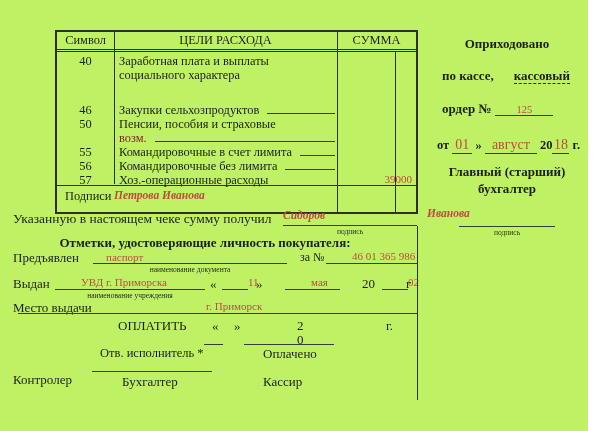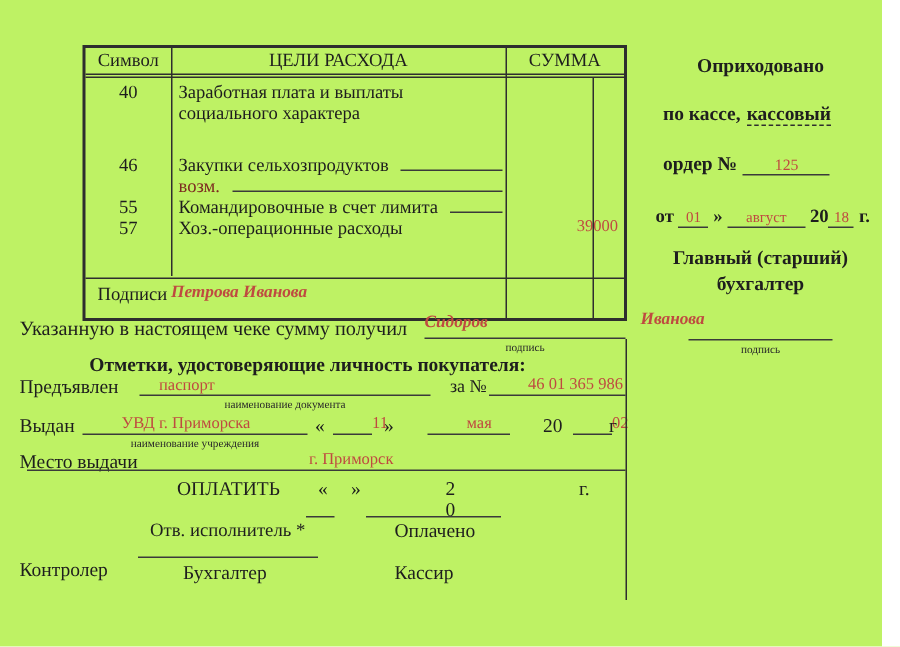--- a/index.html
+++ b/index.html
@@ -31,26 +31,26 @@
   .trail{flex:1;margin:0 2px 3px 8px;border-bottom:1.3px solid #3a3a3a;}
   .vozm{color:#7d2b20;}
   .tsign{position:relative;border-top:1.5px solid #2e2e2e;height:27px;padding:3px 0 0 8px;box-sizing:border-box;}
   .tsign .name{position:absolute;left:57px;width:223px;top:3px;}
 
   
   .rp{position:absolute;left:427px;top:0;width:160px;height:260px;}
   .rp .abs{white-space:nowrap;}
   .rp-posted{top:36px;left:0;width:100%;text-align:center;font-weight:bold;}
   .rp-cash{top:68px;left:15px;font-weight:bold;}
-  .rp-cash .du{border-bottom:1.3px dashed #2e2e2e;margin-left:4px;}
+  .rp-cash .du{border-bottom:1.3px dashed #2e2e2e;margin-left:20px;}
   .rp-order{top:101px;left:15px;font-weight:bold;}
   .rp-order .num{display:inline-block;width:58px;text-align:center;font-weight:normal;
                  font-size:10.5px;color:#bf4a40;border-bottom:1.3px solid #3a3a3a;margin-left:4px;}
   .rp-date{top:137px;left:10px;font-weight:bold;font-size:12.5px;}
-  .rp-date .dv{display:inline-block;text-align:center;font-weight:normal;font-size:10px;
+  .rp-date .dv{display:inline-block;text-align:center;font-weight:normal;font-size:14px;
                color:#bf4a40;border-bottom:1.2px solid #3a3a3a;vertical-align:baseline;}
   .d-day{width:20px;}
   .d-month{width:52px;}
   .d-year{width:17px;}
   .rp-acct{top:163px;left:0;width:100%;text-align:center;font-weight:bold;line-height:17px;}
   .rp-name{top:207px;left:0;width:100%;}
   .rp-sigline{top:226px;left:32px;width:96px;}
   .rp-sigcap{top:228px;left:0;width:100%;}
 
   
@@ -134,31 +134,46 @@
       <div class="trow sp"></div>
       <div class="trow">
         <div class="c-sym">46</div>
         <div class="c-text">
             <span>Закупки сельхозпродуктов</span>
             <span class="trail"></span>
           </div>
         <div class="c-sum"></div>
       </div>
       <div class="trow">
+        <div class="c-sym">50</div>
+        <div class="c-text">
+            <span>Пенсии, пособия и страховые</span>
+          </div>
+        <div class="c-sum"></div>
+      </div>
+      <div class="trow">
         <div class="c-sym"></div>
         <div class="c-text">
             <span class="vozm">возм.</span>
             <span class="trail"></span>
           </div>
         <div class="c-sum"></div>
       </div>
       <div class="trow">
         <div class="c-sym">55</div>
         <div class="c-text">
             <span>Командировочные в счет лимита</span>
+            <span class="trail"></span>
+          </div>
+        <div class="c-sum"></div>
+      </div>
+      <div class="trow">
+        <div class="c-sym">56</div>
+        <div class="c-text">
+            <span>Командировочные без лимита</span>
             <span class="trail"></span>
           </div>
         <div class="c-sum"></div>
       </div>
       <div class="trow">
         <div class="c-sym">57</div>
         <div class="c-text">
             <span>Хоз.-операционные расходы</span>
           </div>
         <div class="c-sum">39000</div>

